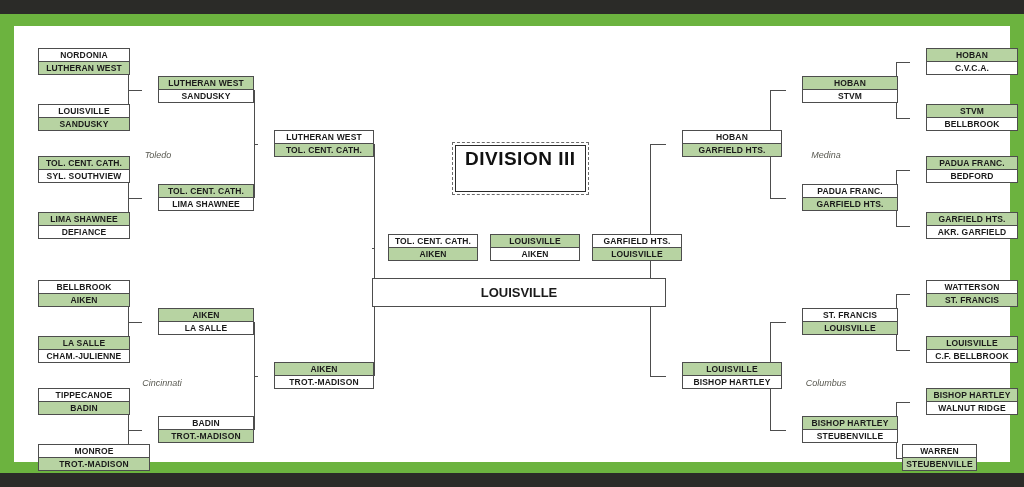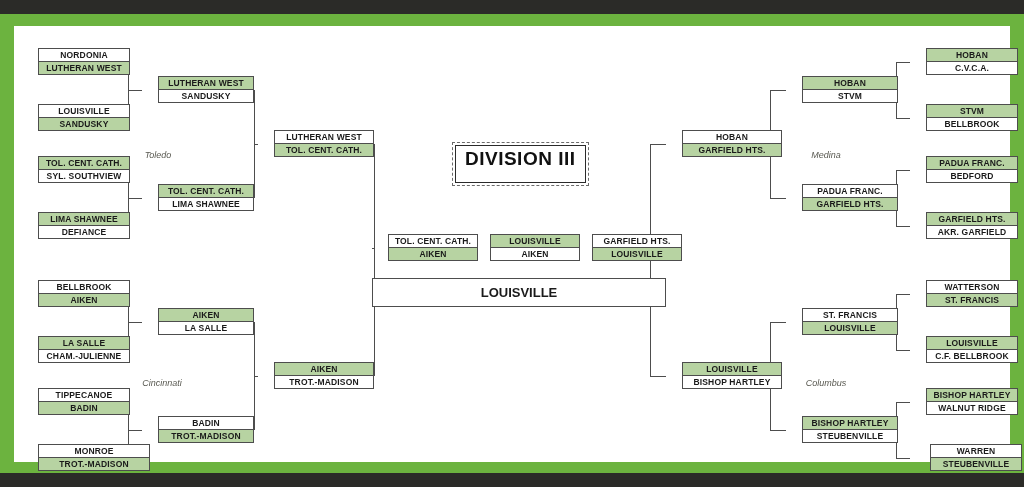--- a/index.html
+++ b/index.html
@@ -63,21 +63,21 @@
     padding:2px;
     background:#fff;
   }
   #title-box{
     border:1px solid #2b2b2b;
     font-size:19px;
     font-weight:bold;
     letter-spacing:.5px;
     color:#111;
     text-align:center;
-    padding:2px 9px 12px;
+    padding:2px 9px 21px;
     white-space:nowrap;
   }
   
   .ln{position:absolute;background:#4d4d4d;}
   .lnv{width:1px;}
   .lnh{height:1px;}
 </style>
 </head>
 <body>
 
@@ -222,21 +222,21 @@
           <div class="slot win">ST. FRANCIS</div>
         </div>
         <div class="game" style="left: 896px; top: 310px; width: 92px;">
           <div class="slot win">LOUISVILLE</div>
           <div class="slot">C.F. BELLBROOK</div>
         </div>
         <div class="game" style="left: 896px; top: 362px; width: 92px;">
           <div class="slot win">BISHOP HARTLEY</div>
           <div class="slot">WALNUT RIDGE</div>
         </div>
-        <div class="game" style="left: 900px; top: 418px; width: 92px;">
+        <div class="game" style="left: 872px; top: 418px; width: 75px;">
           <div class="slot">WARREN</div>
           <div class="slot win">STEUBENVILLE</div>
         </div>
         <div class="game" style="left: 772px; top: 50px; width: 96px;">
           <div class="slot win">HOBAN</div>
           <div class="slot">STVM</div>
         </div>
         <div class="game" style="left: 772px; top: 158px; width: 96px;">
           <div class="slot">PADUA FRANC.</div>
           <div class="slot win">GARFIELD HTS.</div>

